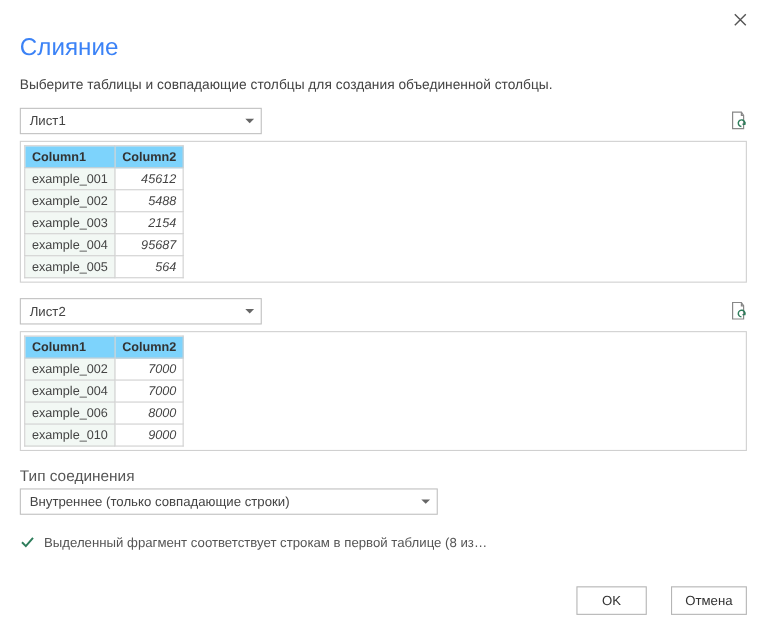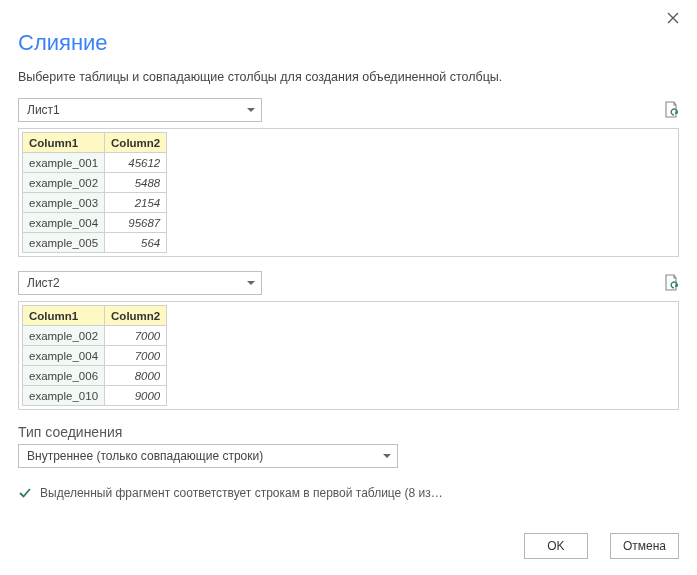--- a/index.html
+++ b/index.html
@@ -35,21 +35,21 @@
     color: #444;
     margin-bottom: 14px;
   }
   .selector-row {
     display: flex;
     align-items: center;
     justify-content: space-between;
     margin-bottom: 6px;
   }
   .dropdown {
-    width: 244px;
+    width: 220px;
     height: 24px;
     border: 1px solid #c0c0c0;
     background: #fff;
     display: flex;
     align-items: center;
     justify-content: space-between;
     padding: 0 6px 0 8px;
     font-size: 12px;
     cursor: pointer;
   }
@@ -76,21 +76,21 @@
   table.preview {
     border-collapse: collapse;
     font-size: 11.5px;
   }
   table.preview th, table.preview td {
     border: 1px solid #d0d0d0;
     padding: 3px 6px;
     height: 20px;
   }
   table.preview th {
-    background: #fef9c3;
+    background: #7dd3fc;
     font-weight: 600;
     text-align: left;
     color: #333;
   }
   table.preview td.col1 {
     background: #f2f8f4;
     text-align: left;
     width: 78px;
   }
   table.preview td.col2 {

